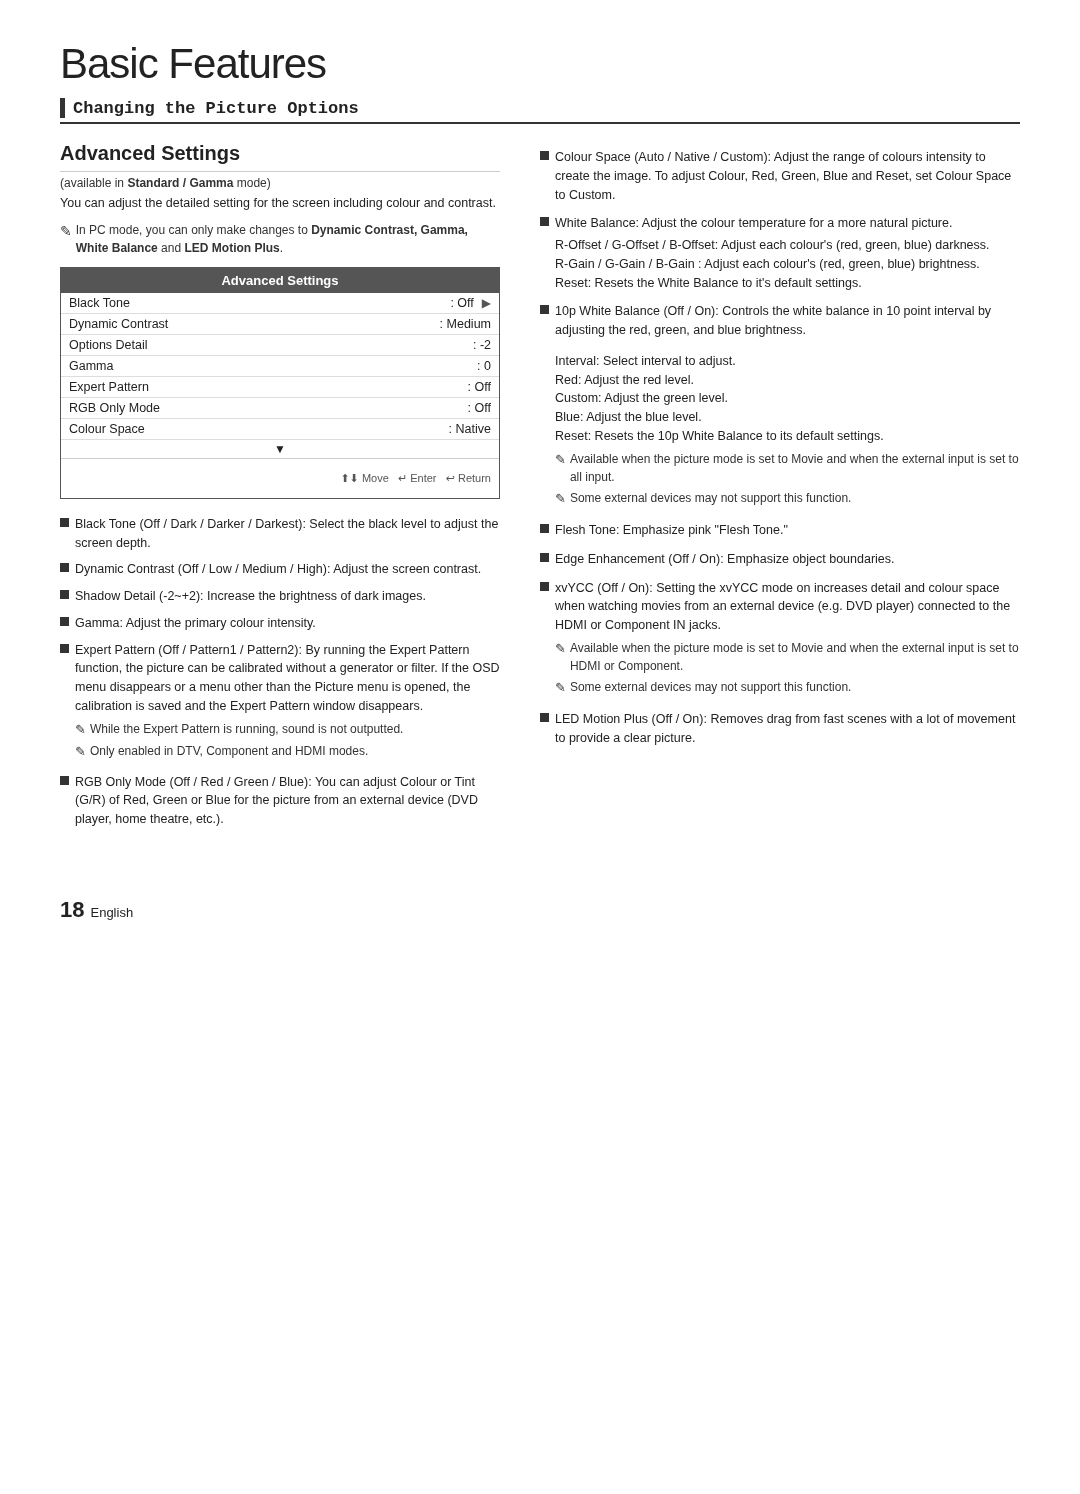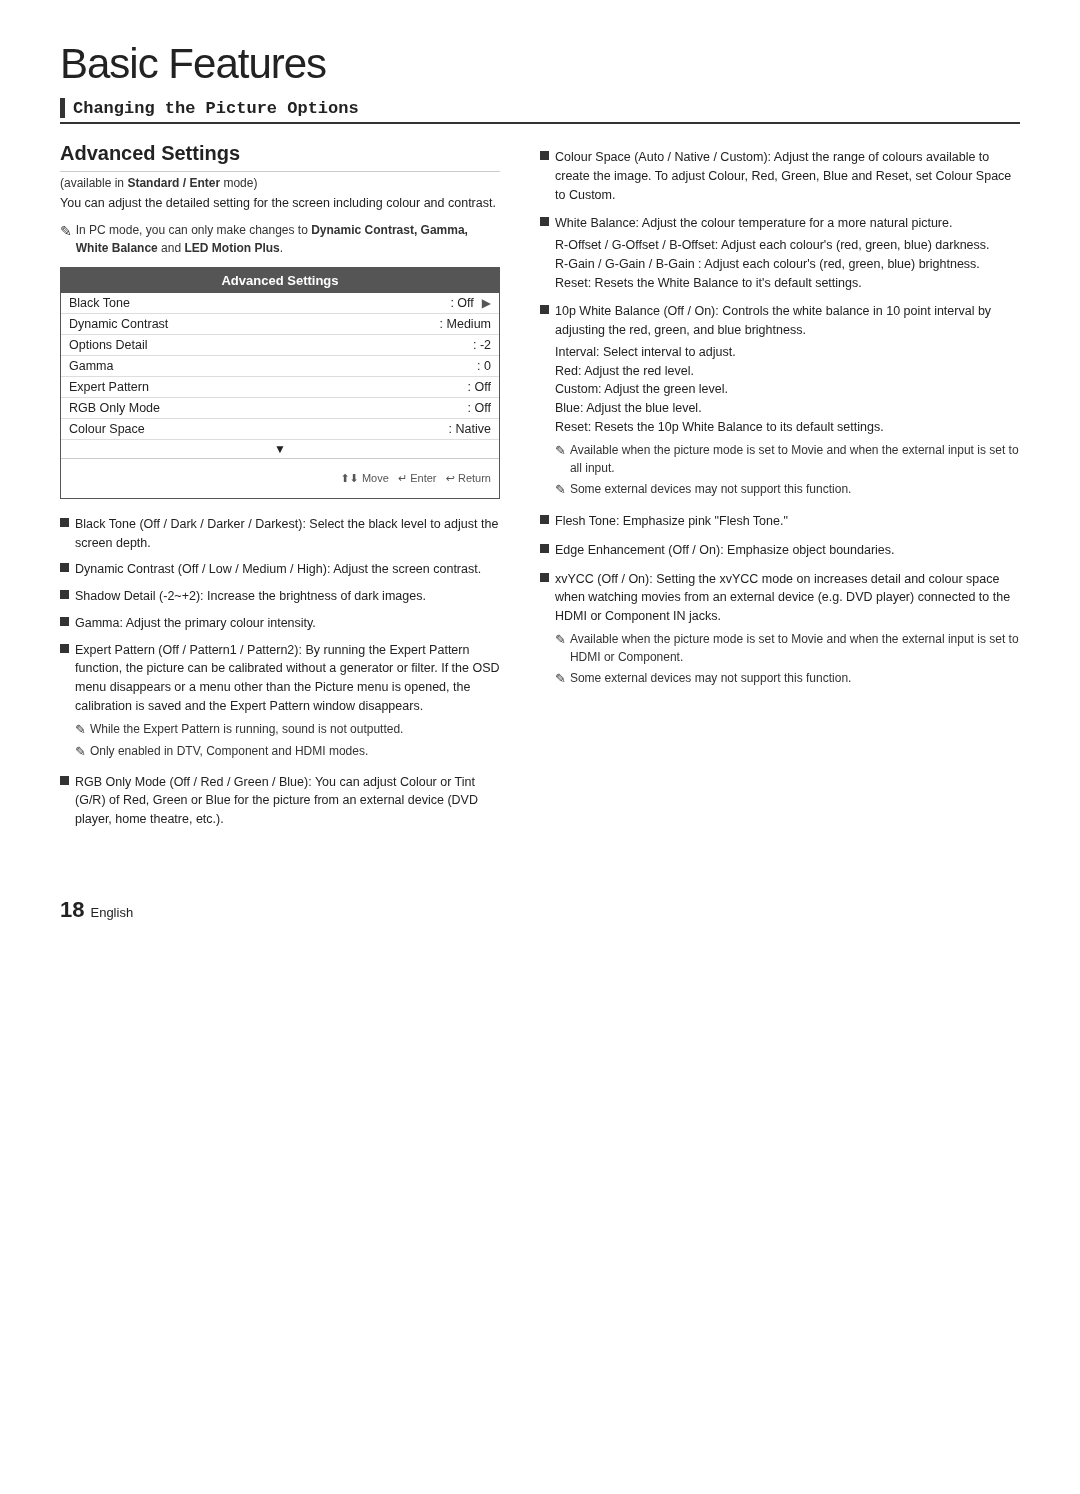--- a/index.html
+++ b/index.html
@@ -175,21 +175,21 @@
 <div class="section-header">
   <div class="section-header-bar"></div>
   <span class="section-header-title">Changing the Picture Options</span>
 </div>
 
 <div class="content-area">
 
   <div class="left-col">
     <div class="subsection-title">Advanced Settings</div>
     <div class="available-note">
-      (available in <b>Standard / Enter</b> mode)
+      (available in <b>Standard / Gamma</b> mode)
     </div>
     <div class="intro-text">You can adjust the detailed setting for the screen including colour and contrast.</div>
 
     <div class="note-item">
       <span class="note-icon">✎</span>
       <span>In PC mode, you can only make changes to <b>Dynamic Contrast, Gamma, White Balance</b> and <b>LED Motion Plus</b>.</span>
     </div>
 
     <div class="adv-table">
       <div class="adv-table-header">Advanced Settings</div>
@@ -287,33 +287,33 @@
       <span class="item-text">RGB Only Mode (Off / Red / Green / Blue): You can adjust Colour or Tint (G/R) of Red, Green or Blue for the picture from an external device (DVD player, home theatre, etc.).</span>
         </li>
       </ul>
   </div>
 
   <div class="right-col">
     <ul class="bullet-list" id="right-bullets">
 
     <li style="margin-bottom: 10px;">
           <span class="bullet-sq"></span>
-      <span class="item-text">Colour Space (Auto / Native / Custom): Adjust the range of colours available to create the image. To adjust Colour, Red, Green, Blue and Reset, set Colour Space to Custom.</span>
+      <span class="item-text">Colour Space (Auto / Native / Custom): Adjust the range of colours intensity to create the image. To adjust Colour, Red, Green, Blue and Reset, set Colour Space to Custom.</span>
         </li>
         <li style="margin-bottom: 10px;">
           <span class="bullet-sq"></span>
       <span class="item-text">White Balance: Adjust the colour temperature for a more natural picture.<div style="margin-top:3px;">
               <div style="font-size:12.5px;line-height:1.5;">R-Offset / G-Offset / B-Offset: Adjust each colour's (red, green, blue) darkness.</div>
               <div style="font-size:12.5px;line-height:1.5;">R-Gain / G-Gain / B-Gain : Adjust each colour's (red, green, blue) brightness.</div>
               <div style="font-size:12.5px;line-height:1.5;">Reset: Resets the White Balance to it's default settings.</div>
             </div></span>
         </li>
         <li style="margin-bottom: 10px;">
           <span class="bullet-sq"></span>
-      <span class="item-text">10p White Balance (Off / On): Controls the white balance in 10 point interval by adjusting the red, green, and blue brightness.<div style="margin-top:3px;">
+      <span class="item-text">10p White Balance (Off / On): Controls the white balance in 10 point interval by adjusting the red, green, and blue brightness.<div style="margin-top:12px;">
               <div style="font-size:12.5px;line-height:1.5;">Interval: Select interval to adjust.</div>
               <div style="font-size:12.5px;line-height:1.5;">Red: Adjust the red level.</div>
               <div style="font-size:12.5px;line-height:1.5;">Custom: Adjust the green level.</div>
               <div style="font-size:12.5px;line-height:1.5;">Blue: Adjust the blue level.</div>
               <div style="font-size:12.5px;line-height:1.5;">Reset: Resets the 10p White Balance to its default settings.</div>
             </div><div class="sub-notes">
               <div class="sub-note">
           <span class="pencil-icon">✎</span>
           <span>Available when the picture mode is set to Movie and when the external input is set to all input.</span>
         </div>
@@ -337,20 +337,24 @@
               <div class="sub-note">
           <span class="pencil-icon">✎</span>
           <span>Available when the picture mode is set to Movie and when the external input is set to HDMI or Component.</span>
         </div>
               <div class="sub-note">
           <span class="pencil-icon">✎</span>
           <span>Some external devices may not support this function.</span>
         </div>
             </div></span>
         </li>
+        <li style="margin-bottom: 10px;">
+          <span class="bullet-sq"></span>
+      <span class="item-text">LED Motion Plus (Off / On): Removes drag from fast scenes with a lot of movement to provide a clear picture.</span>
+        </li>
       </ul>
   </div>
 </div>
 
 <div class="page-number-area">
   <span class="page-number">18</span>
   <span class="page-language">English</span>
 </div>
 
 </body></html>

